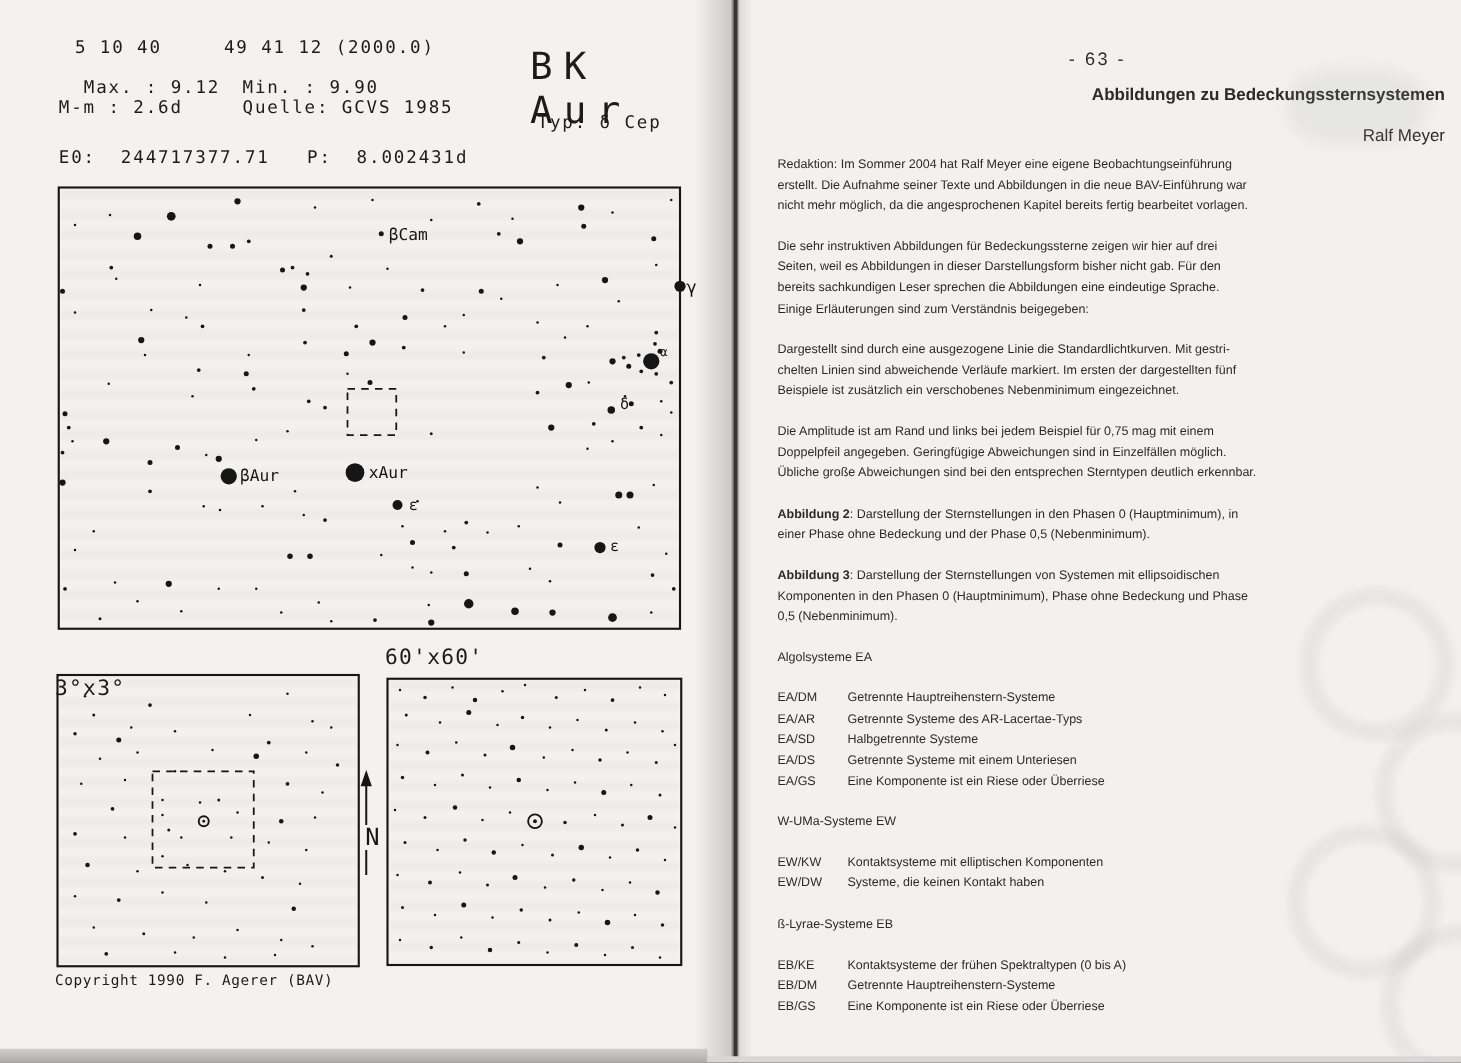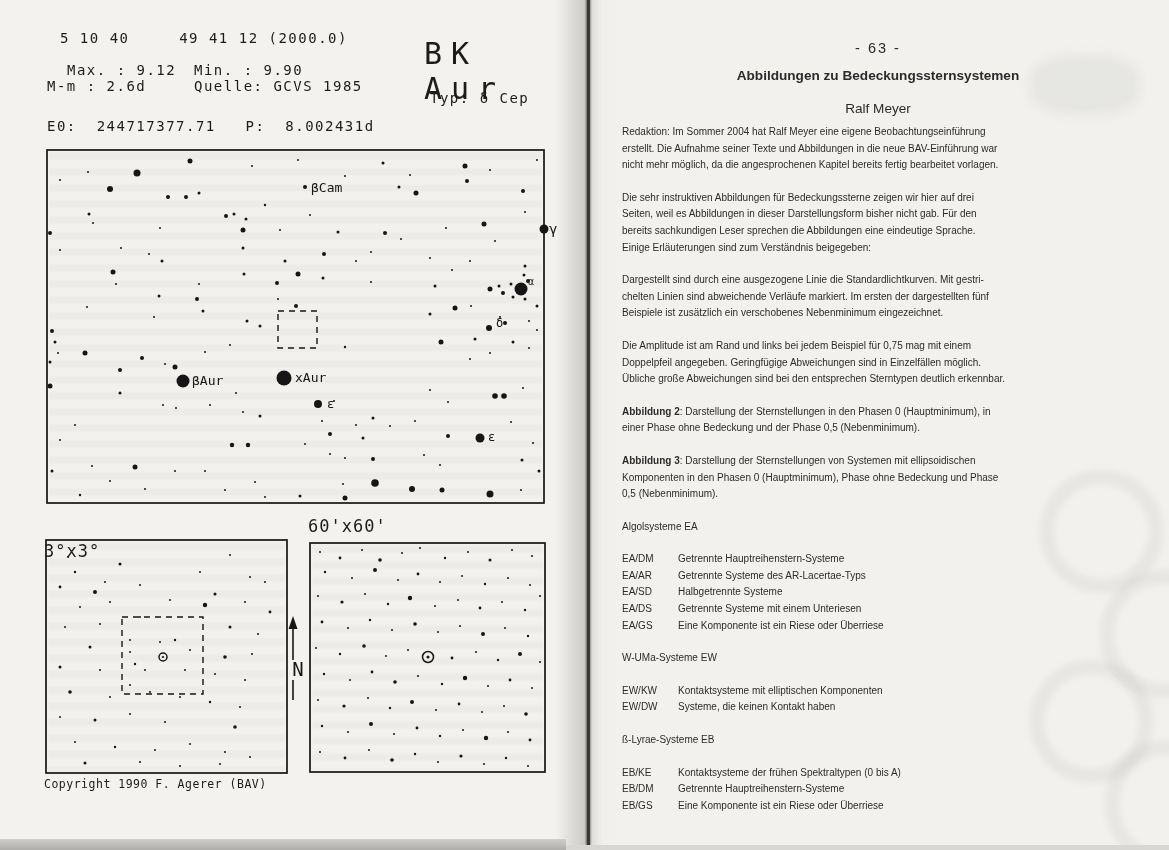--- a/index.html
+++ b/index.html
@@ -18,22 +18,22 @@
   .bleed{position:absolute;pointer-events:none;
          background:repeating-linear-gradient(180deg,rgba(110,110,110,.085) 0 8px,rgba(170,170,170,.015) 8px 16px);
          filter:blur(1.3px);opacity:.55;}
   
   .gutter{position:absolute;left:556px;top:0;width:46px;height:850px;
           background:linear-gradient(90deg,rgba(120,120,120,0) 0,rgba(110,110,110,.28) 62%,rgba(40,40,40,.85) 70%,rgba(120,120,120,.15) 78%,rgba(120,120,120,0) 100%);}
   .gutter-line{position:absolute;left:587px;top:0;width:3px;height:850px;background:#2e2e2e;opacity:.8;}
   
   .right-page{position:absolute;left:600px;top:0;width:569px;height:850px;color:#2b2b2b;}
   .page-number{position:absolute;left:0;top:40px;width:556px;text-align:center;font-size:14.5px;letter-spacing:2px;}
-  .doc-title{position:absolute;left:0;top:68px;width:556px;text-align:center;font-weight:bold;font-size:13.6px;}
-  .doc-author{position:absolute;left:0;top:101px;width:556px;text-align:center;font-size:13.6px;}
+  .doc-title{position:absolute;left:0;top:68px;width:556px;text-align:right;font-weight:bold;font-size:13.6px;}
+  .doc-author{position:absolute;left:0;top:101px;width:556px;text-align:right;font-size:13.6px;}
   .body-flow{position:absolute;left:22px;top:124px;width:532px;font-size:10px;line-height:16.6px;}
   .body-par{margin:0 0 16px 0;white-space:pre-line;}
   .sec-head{margin:16px 0 16px 0;}
   .sec-row{display:flex;}
   .sec-code{flex:0 0 56px;}
   .sec-desc{flex:1;}
   .ghost-ring{position:absolute;border-radius:50%;border:14px solid rgba(140,140,140,.10);filter:blur(3px);}
   .ghost-blob{position:absolute;background:rgba(160,160,160,.14);filter:blur(6px);border-radius:40%;}
   
   .bottom-strip{position:absolute;left:0;top:839px;width:566px;height:11px;

